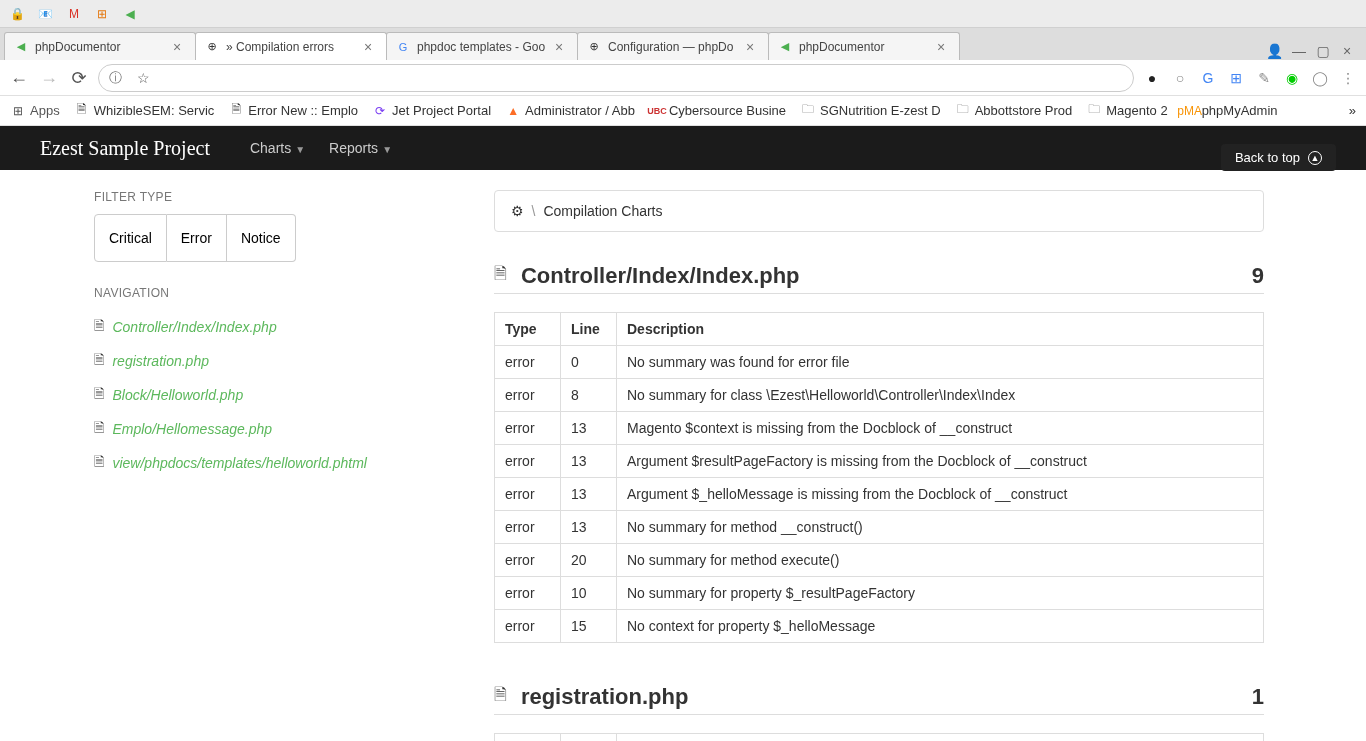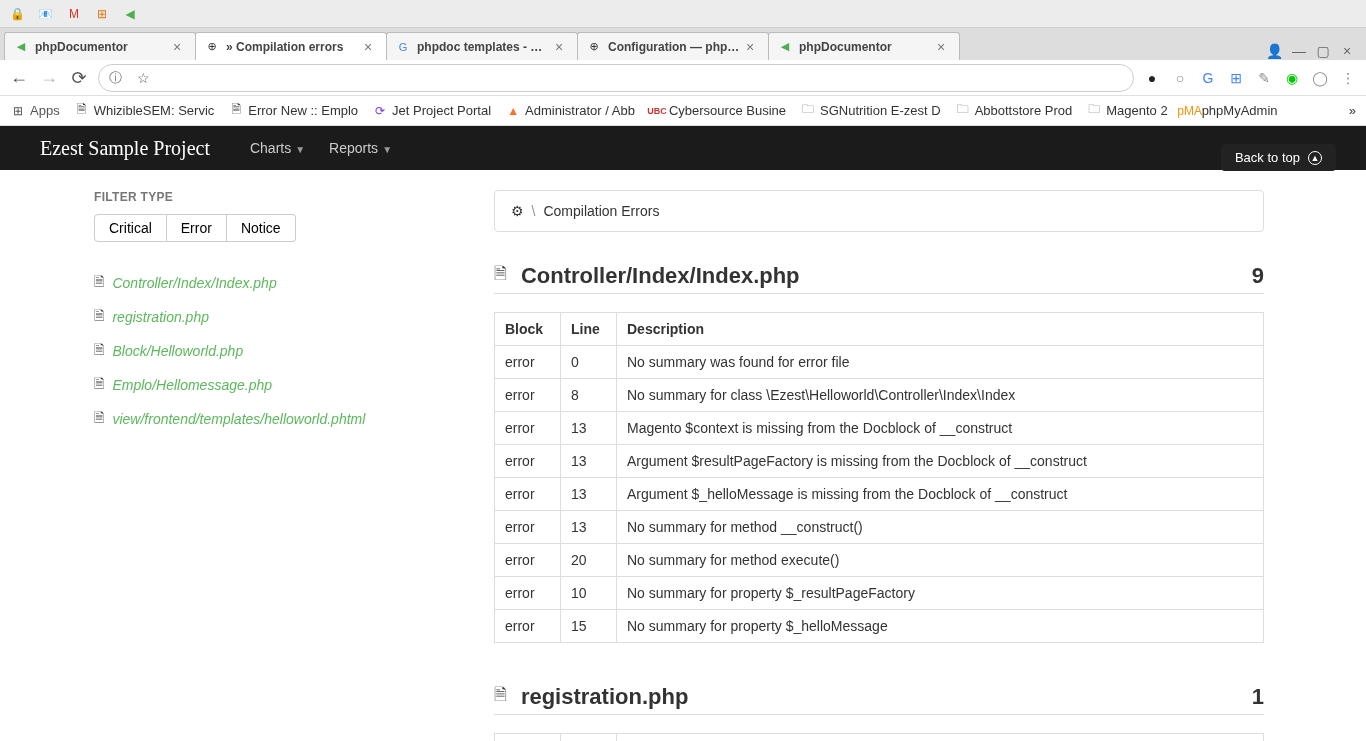--- a/index.html
+++ b/index.html
@@ -11,21 +11,21 @@
 .tb-blue { color: #0078d4; }
 .tb-red { color: #d93025; }
 .tb-orange { color: #e47911; }
 .tb-green { color: #4caf50; }
 
 
 .browser-tabs { height: 32px; background: #ddd; display: flex; align-items: flex-end; padding: 0 4px; }
 .browser-tab { background: #f5f5f5; border: 1px solid #bbb; border-bottom: none; height: 28px; width: 192px; display: flex; align-items: center; padding: 0 8px; margin-right: -1px; font-size: 12px; color: #444; border-radius: 3px 3px 0 0; overflow: hidden; white-space: nowrap; position: relative; }
 .browser-tab.active { background: #fff; z-index: 2; }
 .tab-favicon { width: 16px; height: 16px; margin-right: 6px; flex-shrink: 0; display: inline-flex; align-items: center; justify-content: center; font-size: 11px; }
-.tab-title { flex: 1; overflow: hidden; text-overflow: ellipsis; font-weight: bold; }
+.tab-title { flex: 1; overflow: hidden; text-overflow: ellipsis; }
 .tab-close { width: 14px; height: 14px; margin-left: 4px; color: #777; font-size: 14px; line-height: 14px; cursor: pointer; }
 .browser-tabs-right { margin-left: auto; display: flex; align-items: center; gap: 6px; padding-right: 6px; }
 .win-btn { width: 18px; height: 18px; color: #666; font-size: 14px; display: inline-flex; align-items: center; justify-content: center; }
 
 
 .addr-row { height: 36px; display: flex; align-items: center; padding: 0 8px; border-bottom: 1px solid #e0e0e0; background: #fff; gap: 8px; }
 .nav-btn { width: 22px; height: 22px; color: #555; font-size: 18px; display: inline-flex; align-items: center; justify-content: center; cursor: pointer; }
 .nav-btn.disabled { color: #bbb; }
 .addr-bar { flex: 1; height: 28px; border: 1px solid #ccc; border-radius: 14px; display: flex; align-items: center; padding: 0 10px; font-size: 14px; color: #333; }
 .addr-bar .info-icon { width: 16px; color: #777; margin-right: 6px; font-size: 13px; }
@@ -45,23 +45,23 @@
 .page-nav .menu { color: #ccc; font-size: 14px; margin-right: 24px; cursor: pointer; }
 .caret { font-size: 10px; margin-left: 4px; color: #999; }
 .back-to-top { position: fixed; right: 30px; top: 144px; background: #222; color: #fff; padding: 6px 14px; border-radius: 4px; font-size: 13px; display: flex; align-items: center; gap: 8px; cursor: pointer; z-index: 100; }
 .back-to-top .circ { border: 1px solid #fff; border-radius: 50%; width: 14px; height: 14px; font-size: 9px; display: inline-flex; align-items: center; justify-content: center; }
 
 
 .content { display: flex; padding: 20px 40px 40px 94px; gap: 40px; }
 .sidebar { width: 360px; flex-shrink: 0; }
 .main { flex: 1; max-width: 770px; }
 
-.side-h { font-size: 12px; font-weight: bold; color: #777; margin-bottom: 10px; letter-spacing: 0.3px; }
+.side-h { font-size: 12px; font-weight: normal; color: #777; margin-bottom: 10px; letter-spacing: 0.3px; }
 .filter-group { display: flex; margin-bottom: 24px; }
-.filter-btn { border: 1px solid #ccc; background: #fff; padding: 5px 14px; font-size: 14px; cursor: pointer; }
+.filter-btn { border: 1px solid #ccc; background: #fff; padding: 15px 14px; font-size: 14px; cursor: pointer; }
 .filter-btn:first-child { border-radius: 4px 0 0 4px; }
 .filter-btn:not(:first-child) { border-left: none; }
 .filter-btn:last-child { border-radius: 0 4px 4px 0; }
 
 .nav-list { list-style: none; }
 .nav-list li { padding: 6px 0; display: flex; align-items: center; gap: 8px; }
 .nav-list a { color: #5cb85c; font-style: italic; font-size: 14px; text-decoration: none; }
 .file-icon { color: #333; font-size: 13px; }
 
 
@@ -201,61 +201,62 @@
 </div>
 
 <div class="content">
   <aside class="sidebar">
     <div class="side-h">FILTER TYPE</div>
     <div class="filter-group">
       <button class="filter-btn">Critical</button>
       <button class="filter-btn">Error</button>
       <button class="filter-btn">Notice</button>
     </div>
+    <div class="side-h">NAVIGATION</div>
     <ul class="nav-list">
       <li>
           <span class="file-icon">🗎</span>
           <a href="#">Controller/Index/Index.php</a>
         </li>
       <li>
           <span class="file-icon">🗎</span>
           <a href="#">registration.php</a>
         </li>
       <li>
           <span class="file-icon">🗎</span>
           <a href="#">Block/Helloworld.php</a>
         </li>
       <li>
           <span class="file-icon">🗎</span>
           <a href="#">Emplo/Hellomessage.php</a>
         </li>
       <li>
           <span class="file-icon">🗎</span>
-          <a href="#">view/frontend/templates/helloworld.phtml</a>
+          <a href="#">view/phpdocs/templates/helloworld.phtml</a>
         </li>
     </ul>
   </aside>
 
   <main class="main">
     <div class="panel">
       <span class="gear">⚙</span>
       <span class="slash">\</span>
-      <span>Compilation Errors</span>
+      <span>Compilation Charts</span>
     </div>
 
     <div id="files-container">
         <div class="file-heading">
           <span class="fh-icon">🗎</span>
           <h2>Controller/Index/Index.php</h2>
           <span class="count">9</span>
         </div>
         <table>
           <thead>
             <tr>
-              <th class="col-type">Block</th>
+              <th class="col-type">Type</th>
               <th class="col-line">Line</th>
               <th>Description</th>
             </tr>
           </thead>
           <tbody>
             <tr>
               <td>error</td>
               <td>0</td>
               <td>No summary was found for error file</td>
             </tr>
@@ -290,21 +291,21 @@
               <td>No summary for method execute()</td>
             </tr>
             <tr>
               <td>error</td>
               <td>10</td>
               <td>No summary for property $_resultPageFactory</td>
             </tr>
             <tr>
               <td>error</td>
               <td>15</td>
-              <td>No summary for property $_helloMessage</td>
+              <td>No context for property $_helloMessage</td>
             </tr>
           </tbody>
         </table>
         <div class="file-heading">
           <span class="fh-icon">🗎</span>
           <h2>registration.php</h2>
           <span class="count">1</span>
         </div>
         <table>
           <thead>

